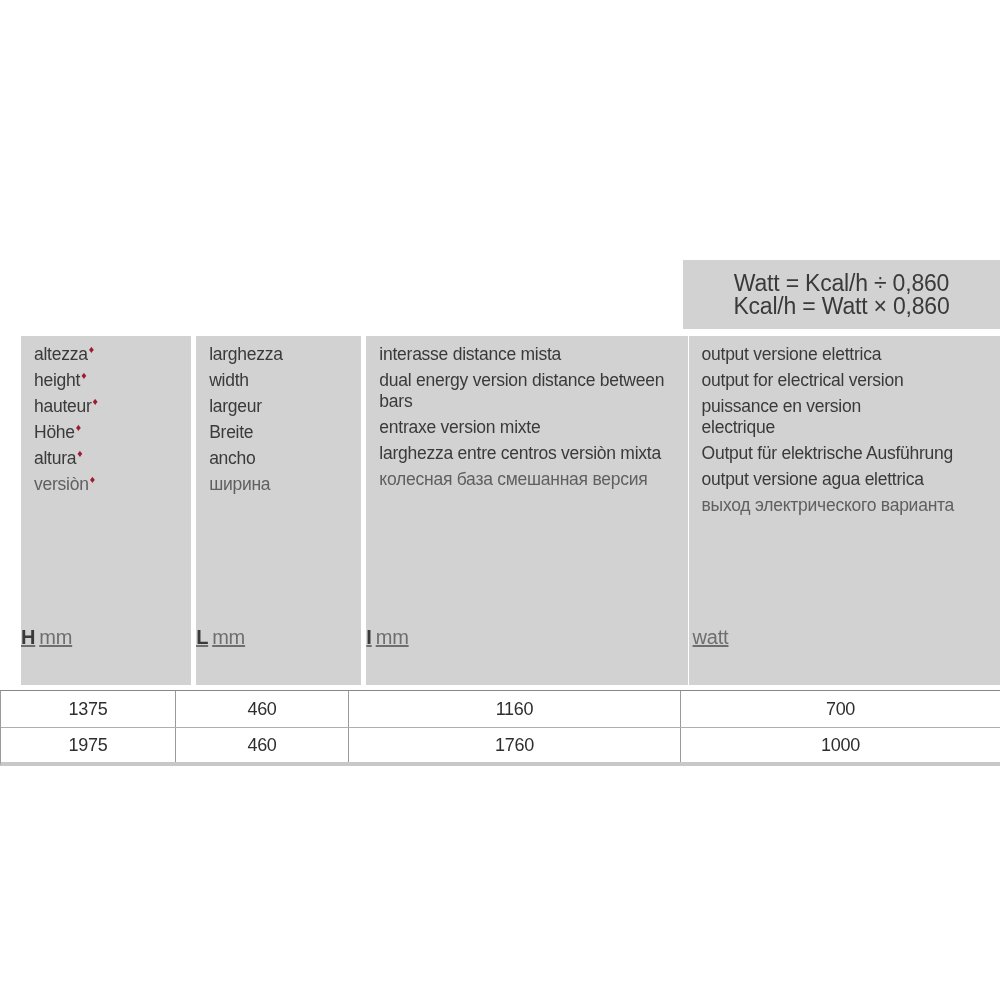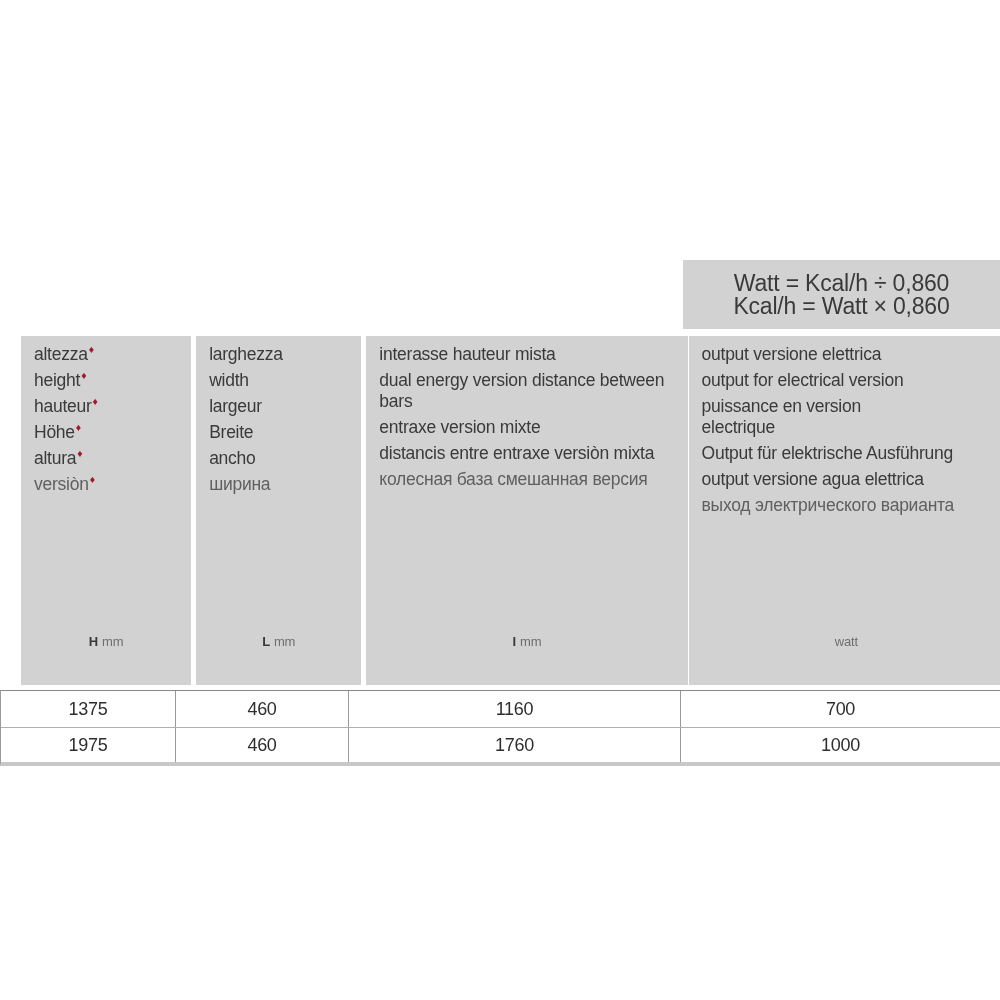--- a/index.html
+++ b/index.html
@@ -24,22 +24,22 @@
   .hcol.c4 { width:317px; margin-left:1px; }
 
   .lbl {
     font-size:17.5px; line-height:20.5px; margin-bottom:5.5px;
     color:#3a3a3a; letter-spacing:-0.25px; white-space:pre-line;
   }
   .lbl.ru { color:#606060; }
   .marker { color:#9e1b30; font-size:10.5px; vertical-align:super; line-height:0; margin-left:1px; }
 
   .unit-label {
-    position:absolute; bottom:36px; left:0; right:0; text-align:center;
-    font-size:13px; color:#6e6e6e; letter-spacing:-0.2px;
+    position:absolute; bottom:36px; left:0; right:0; text-align:left;
+    font-size:20px; color:#6e6e6e; letter-spacing:-0.2px;text-decoration:underline;
   }
   .unit-label .sym { color:#3a3a3a; font-weight:bold; margin-right:4px; }
 
   
   .data-table {
     position:absolute; left:0; top:690px; width:1000px;
     border-top:1px solid #878787; border-left:1px solid #9a9a9a;
     border-bottom:4px solid #c8c8c8;
   }
   .drow { display:flex; height:37px; }
@@ -81,25 +81,25 @@
       <div class="lbl">larghezza</div>
       <div class="lbl">width</div>
       <div class="lbl">largeur</div>
       <div class="lbl">Breite</div>
       <div class="lbl">ancho</div>
       <div class="lbl ru">ширина</div>
       <div class="unit-label"><span class="sym">L</span><span>mm</span></div>
     </div>
 
     <div class="hcol c3">
-      <div class="lbl">interasse hauteur mista</div>
+      <div class="lbl">interasse distance mista</div>
       <div class="lbl">dual energy version distance between
 bars</div>
       <div class="lbl">entraxe  version mixte</div>
-      <div class="lbl">distancis entre entraxe versiòn mixta</div>
+      <div class="lbl">larghezza entre centros versiòn mixta</div>
       <div class="lbl ru">колесная база смешанная версия</div>
       <div class="unit-label"><span class="sym">I</span><span>mm</span></div>
     </div>
 
     <div class="hcol c4">
       <div class="lbl">output versione elettrica</div>
       <div class="lbl">output for electrical version</div>
       <div class="lbl">puissance en version
 electrique</div>
       <div class="lbl">Output für elektrische Ausführung</div>

